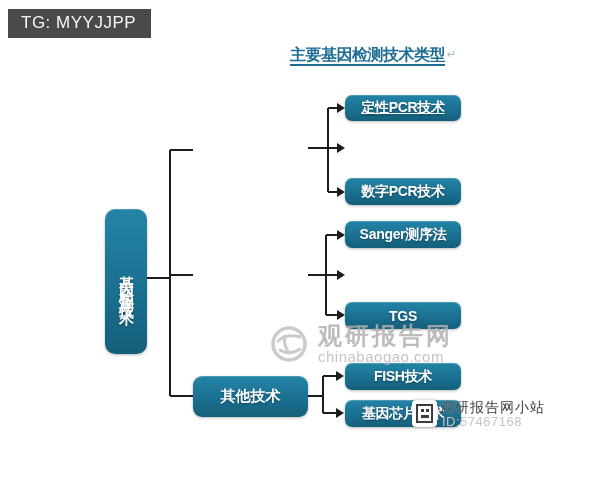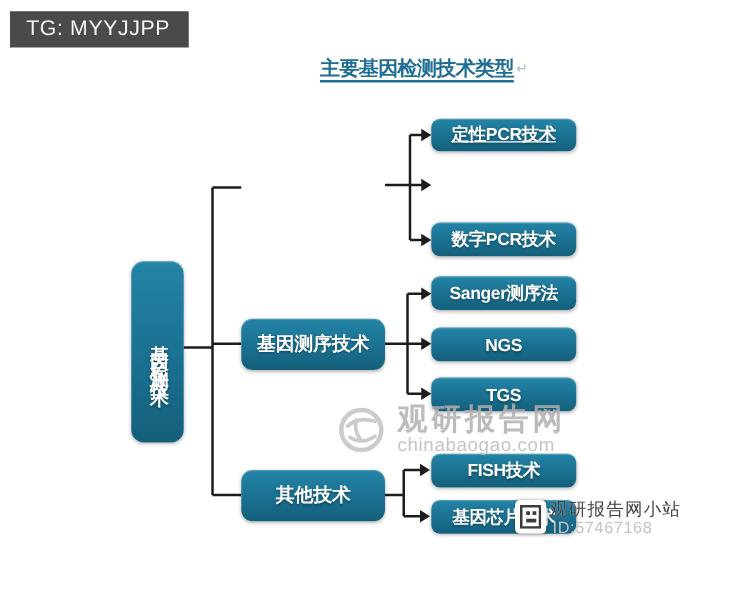--- a/index.html
+++ b/index.html
@@ -2,21 +2,21 @@
 <html><head>
 <meta charset="utf-8">
 <style>
   html,body{margin:0;padding:0;background:#fff;}
   .canvas{position:relative;width:600px;height:480px;background:#ffffff;overflow:hidden;
           font-family:"Liberation Sans","DejaVu Sans",sans-serif;}
   .tag{position:absolute;left:8px;top:9px;background:#4a4a4a;color:#f5f5f5;
        font-size:17px;letter-spacing:.5px;padding:4px 15px 5px 13px;}
   .title-wrap{position:absolute;left:256px;top:45px;white-space:nowrap;}
   .title{color:#1e6d94;font-size:16px;font-weight:bold;letter-spacing:-.5px;
-         text-decoration:underline;text-decoration-thickness:2px;text-underline-offset:4px;}
+         text-decoration:underline;text-decoration-thickness:2px;text-underline-offset:4px;margin-left:34px;}
   .ret{color:#9db9cf;font-size:11px;margin-left:2px;vertical-align:2px;}
   .links{position:absolute;left:0;top:0;}
   .node{position:absolute;display:flex;align-items:center;justify-content:center;
         color:#fff;font-weight:bold;border-radius:9px;
         background:linear-gradient(180deg,#2484a6 0%,#1a7091 55%,#145f7a 100%);
         box-shadow:0 1px 3px rgba(0,0,0,.28), inset 0 1px 0 rgba(255,255,255,.18);
         text-shadow:0 1px 2px rgba(0,0,0,.35);}
   .mid{font-size:15px;}
   .leaf{font-size:14px;border-radius:7px;letter-spacing:-.3px;}
   .root{writing-mode:vertical-rl;font-size:15px;letter-spacing:7px;border-radius:10px;
@@ -60,38 +60,32 @@
       <polygon points="337,310 337,320 345,315"></polygon>
       <polygon points="336,371 336,381 344,376"></polygon>
       <polygon points="336,408 336,418 344,413"></polygon>
     </g>
   </svg>
 
   <div class="node root" style="left:105px;top:209px;width:42px;height:139px;">
     <span>基因检测技术</span>
   </div>
 
-  <div class="node mid" style="left:193px;top:255px;width:115px;height:41px;">
-    <span>基因测序技术</span>
-  </div>
   <div class="node mid" style="left:193px;top:376px;width:115px;height:41px;">
     <span>其他技术</span>
   </div>
 
   <div class="node leaf" style="left:345px;top:95px;width:116px;height:26px;text-decoration:underline;">
     <span>定性PCR技术</span>
   </div>
   <div class="node leaf" style="left:345px;top:178px;width:116px;height:27px;">
     <span>数字PCR技术</span>
   </div>
   <div class="node leaf" style="left:345px;top:221px;width:116px;height:27px;">
     <span>Sanger测序法</span>
-  </div>
-  <div class="node leaf" style="left:345px;top:262px;width:116px;height:27px;">
-    <span>NGS</span>
   </div>
   <div class="node leaf" style="left:345px;top:302px;width:116px;height:27px;">
     <span>TGS</span>
   </div>
   <div class="node leaf" style="left:345px;top:363px;width:116px;height:27px;">
     <span>FISH技术</span>
   </div>
   <div class="node leaf" style="left:345px;top:400px;width:116px;height:27px;">
     <span>基因芯片技术</span>
   </div>

